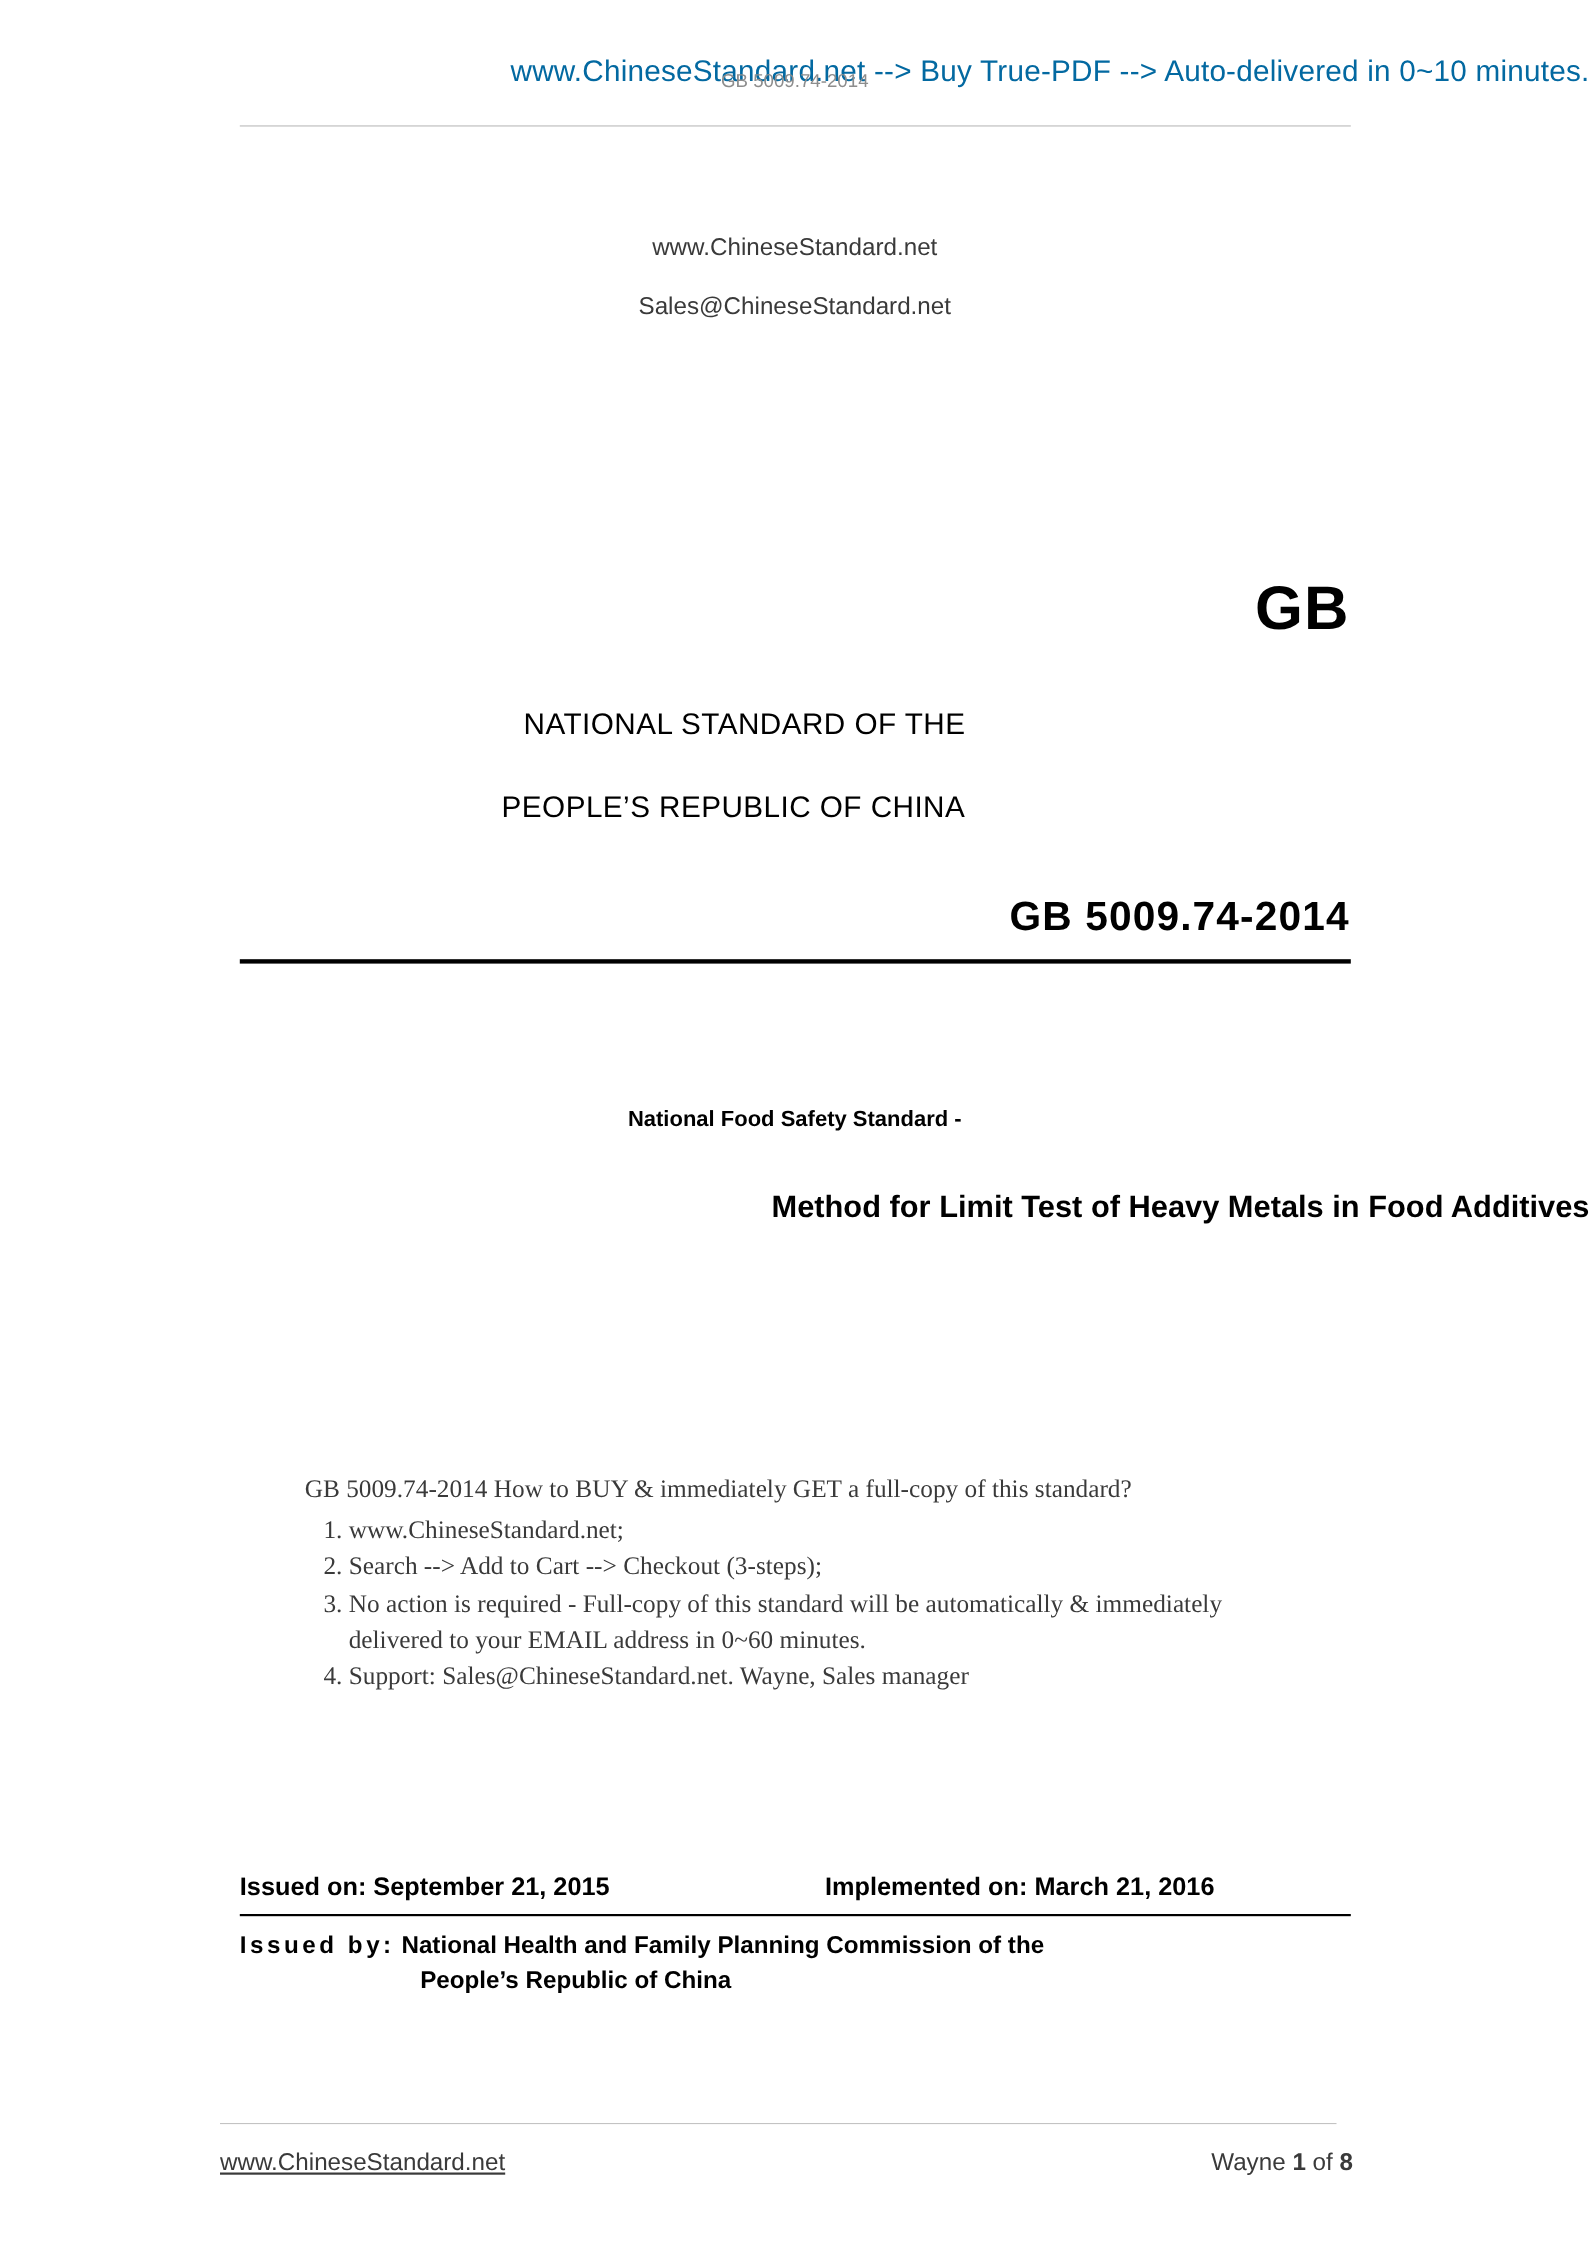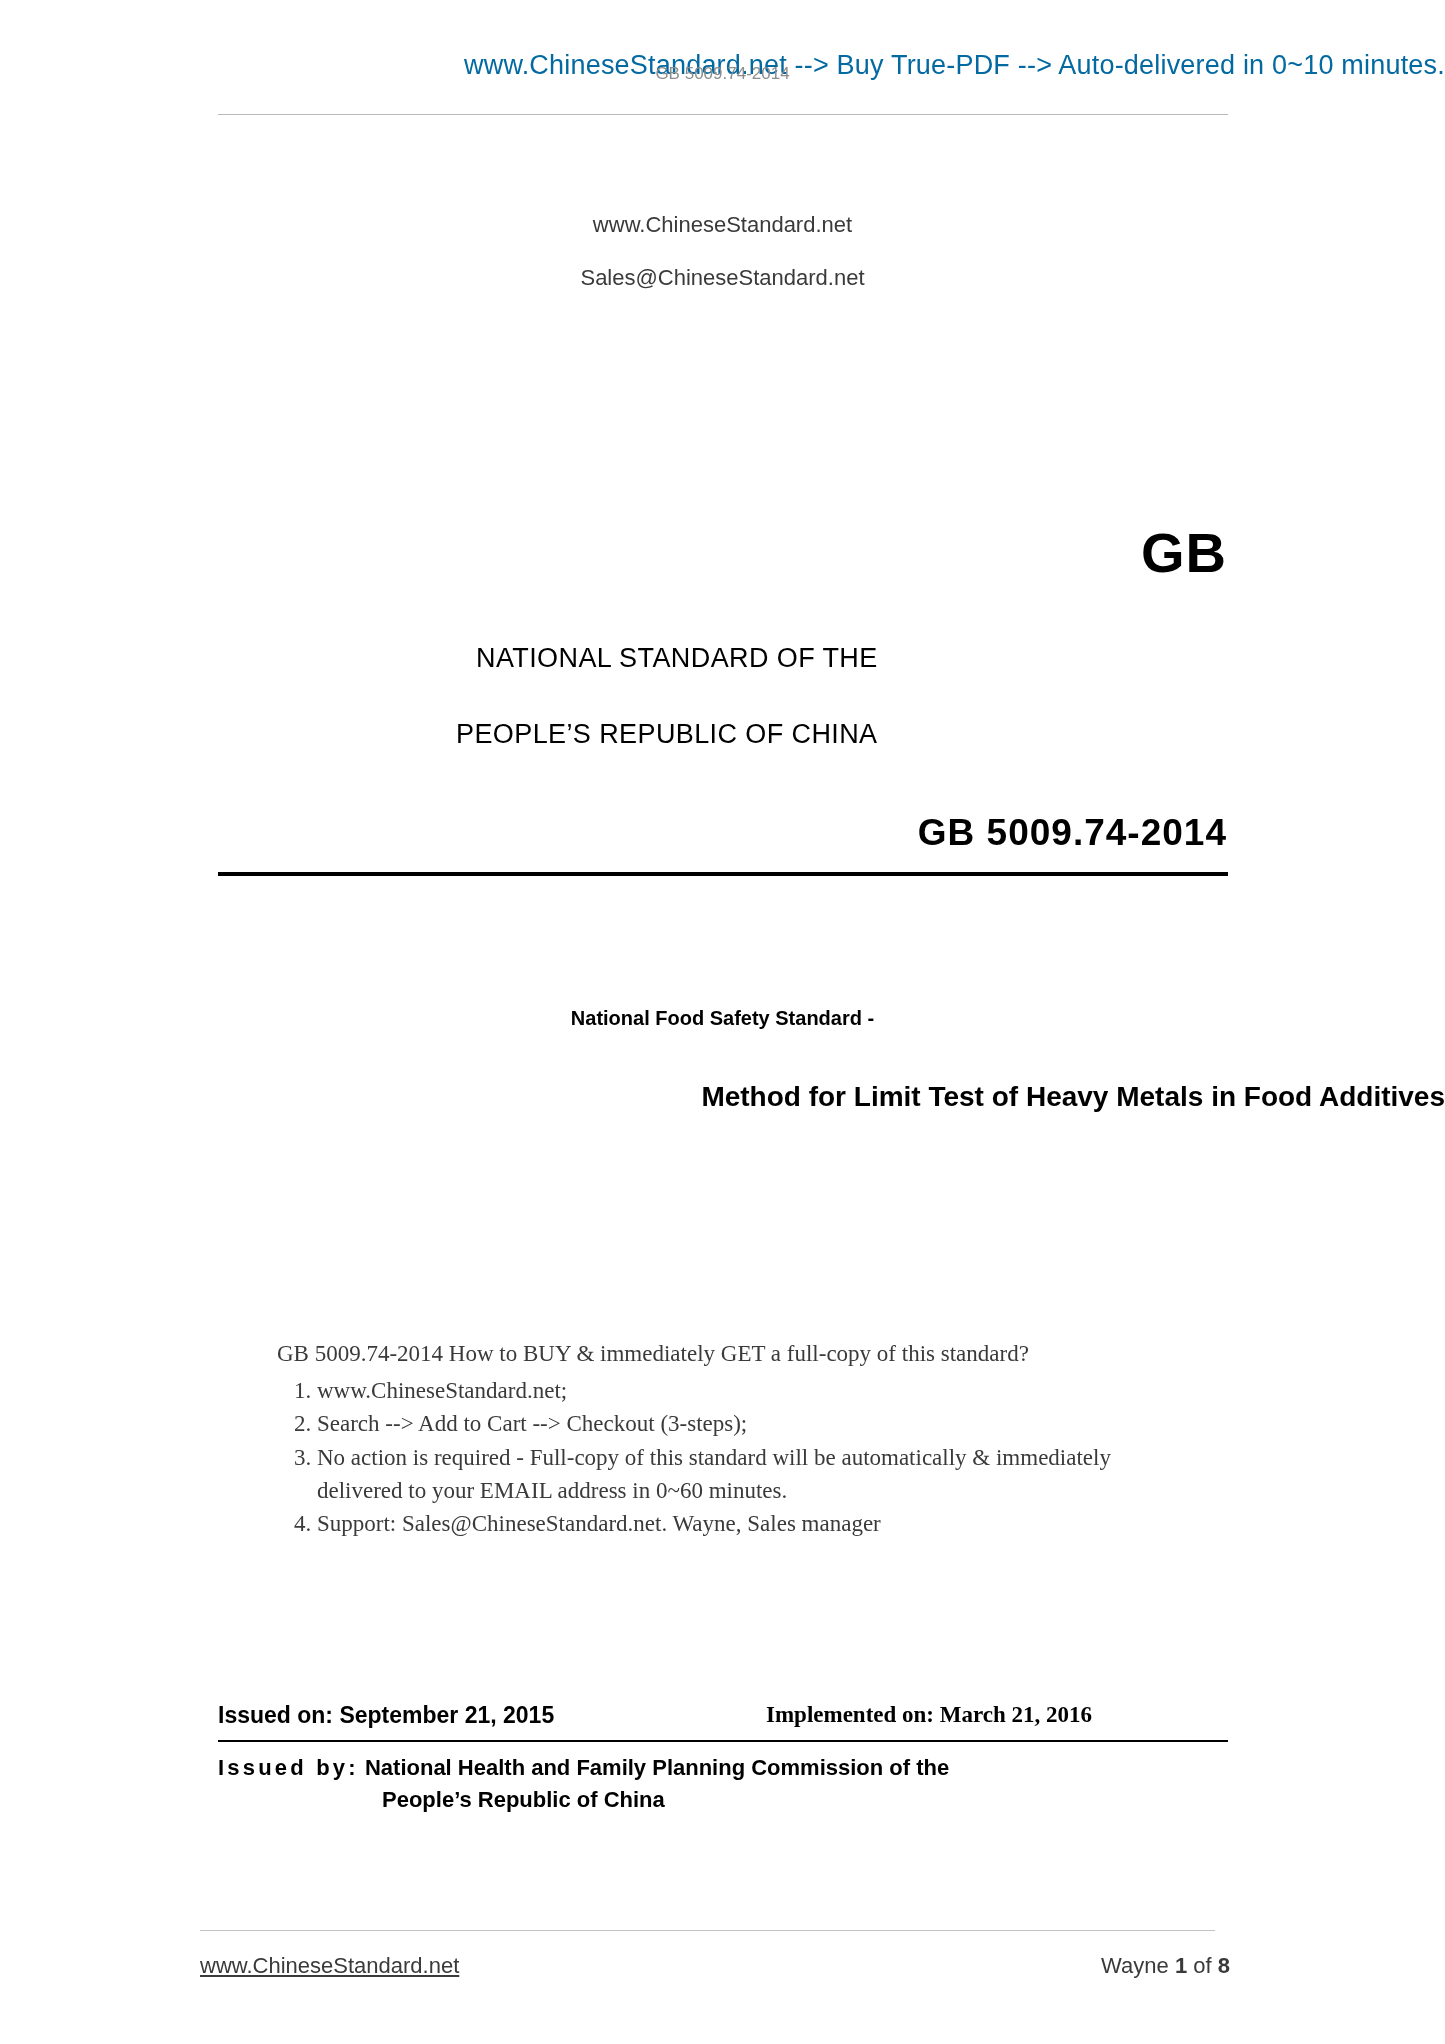--- a/index.html
+++ b/index.html
@@ -142,21 +142,21 @@
   
   .issued-row {
     position: absolute;
     left: 218px;
     top: 1702px;
     width: 1010px;
     font-size: 23px;
     font-weight: bold;
   }
   .issued-row .left { position: absolute; left: 0; top: 0; }
-  .issued-row .right { position: absolute; left: 548px; top: 0; font-family: Liberation Serif, serif; }
+  .issued-row .right { position: absolute; left: 532px; top: 0; }
   .issue-rule {
     position: absolute;
     left: 218px;
     top: 1740px;
     width: 1010px;
     height: 2px;
     background: #000000;
   }
   .issued-by {
     position: absolute;

